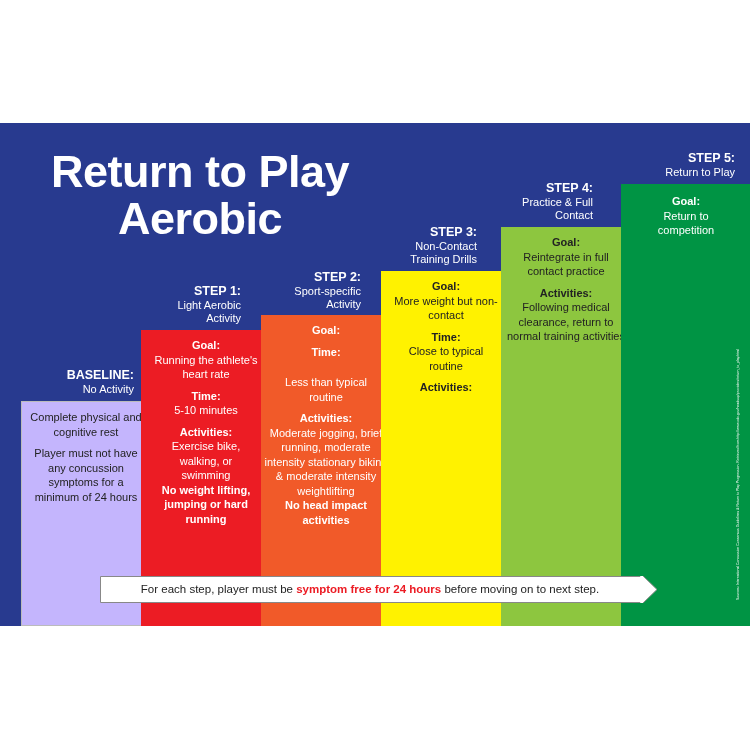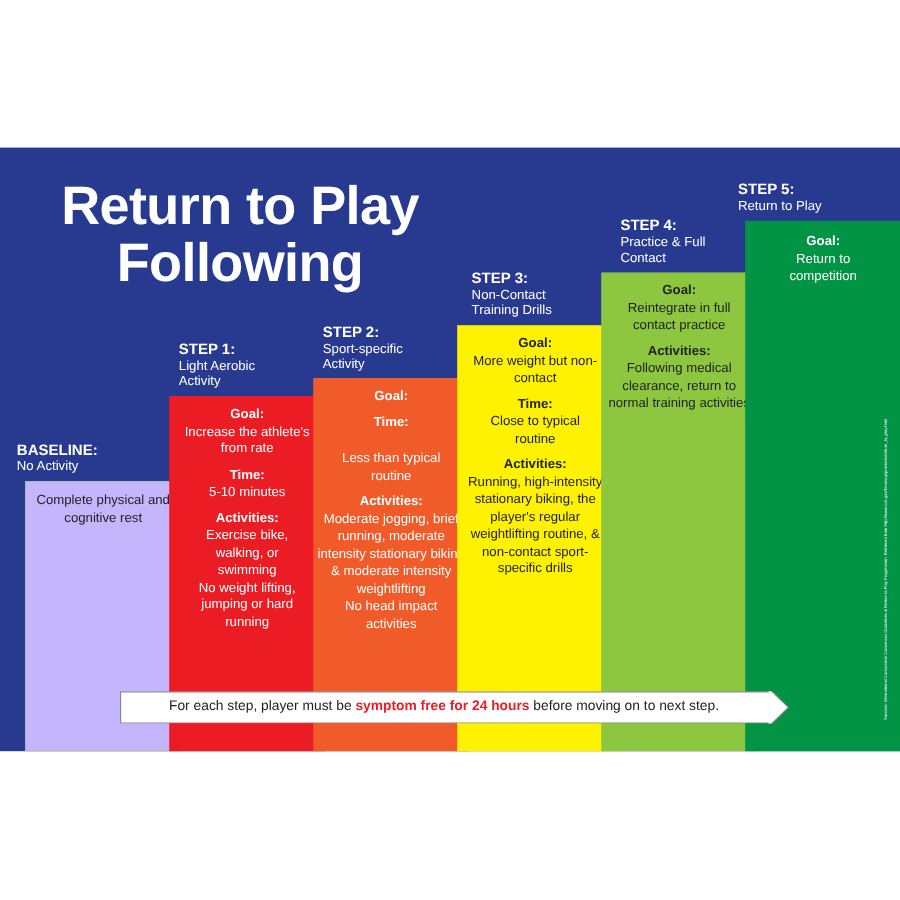--- a/index.html
+++ b/index.html
@@ -1,47 +1,47 @@
 <!DOCTYPE html>
 <html><head>
 <meta charset="utf-8">
 <style>
   * { box-sizing: border-box; margin: 0; padding: 0; }
   html, body { width: 750px; height: 750px; background: #ffffff; overflow: hidden; }
   body { position: relative; font-family: "Liberation Sans", sans-serif; }
   .panel { position: absolute; left: 0; top: 123px; width: 750px; height: 503px; background: #283a8f; }
   .title { position: absolute; left: 0; top: 148px; width: 400px; text-align: center; color: #ffffff;
            font-family: "Liberation Sans", sans-serif; font-weight: bold; font-size: 45px; line-height: 47px; letter-spacing: -0.5px; }
-  .step-head { position: absolute; width: 120px; text-align: left; color: #ffffff; font-size: 11px; line-height: 13px; }
+  .step-head { position: absolute; width: 120px; text-align: right; color: #ffffff; font-size: 11px; line-height: 13px; }
   .step-head .lbl { font-weight: bold; font-size: 12.5px; display: block; line-height: 15px; }
   .col { position: absolute; width: 130px; bottom: 124px; text-align: center; font-size: 11px; line-height: 14.5px; padding: 6px 3px 0 3px; }
   .col .h { font-weight: bold; display: block; margin-top: 7px; }
   .col .h:first-child { margin-top: 0; }
   .col .b { display: block; }
-  .col .em { font-weight: normal; display: block; }
+  .col .em { font-weight: bold; display: block; }
   .white { background: #c4b5fd; color: #222; border: 1px solid #bbb; }
   .red { background: #ec1c24; color: #ffffff; }
   .orange { background: #f15a29; color: #ffffff; }
   .yellow { background: #fff200; color: #222; }
   .lgreen { background: #8dc63f; color: #222; }
   .dgreen { background: #009444; color: #ffffff; }
   .arrow { position: absolute; left: 100px; top: 576px; width: 558px; height: 27px; }
   .arrow-text { position: absolute; left: 100px; top: 576px; width: 540px; height: 19px; line-height: 27px; text-align: center; font-size: 11.5px; color: #222; }
   .arrow-text .hl { color: #ec1c24; font-weight: bold; }
   .source { position: absolute; left: 736px; top: 600px; width: 420px; transform-origin: 0 0; transform: rotate(-90deg);
             font-size: 3.5px; color: #ffffff; white-space: nowrap; line-height: 5px; }
 </style>
 </head>
 <body>
 
 <div class="panel"></div>
 
 <div class="title">
   <div>Return to Play</div>
-  <div>Following</div>
+  <div>Aerobic</div>
 </div>
 
 <div class="step-head" style="left:14px; top:368px;">
   <span class="lbl">BASELINE:</span>
   <span>No Activity</span>
 </div>
 <div class="step-head" style="left:135px; top:284px; width:120px; padding:0 14px;">
   <span class="lbl">STEP 1:</span>
   <span>Light Aerobic Activity</span>
 </div>
@@ -57,25 +57,26 @@
   <span class="lbl">STEP 4:</span>
   <span>Practice &amp; Full Contact</span>
 </div>
 <div class="step-head" style="left:615px; top:151px;">
   <span class="lbl">STEP 5:</span>
   <span>Return to Play</span>
 </div>
 
 <div class="col white" style="left:21px; top:401px; padding:8px 5px 0 5px;">
   <span class="b">Complete physical and cognitive rest</span>
+  <span class="b" style="margin-top:7px;">Player must not have any concussion symptoms for a minimum of 24 hours</span>
 </div>
 
 <div class="col red" style="left:141px; top:330px; padding:8px 6px 0 6px;">
   <span class="h">Goal:</span>
-  <span class="b">Increase the athlete's from rate</span>
+  <span class="b">Running the athlete's heart rate</span>
   <span class="h">Time:</span>
   <span class="b">5-10 minutes</span>
   <span class="h">Activities:</span>
   <span class="b" style="padding:0 8px;">Exercise bike, walking, or swimming</span>
   <span class="em" style="padding:0 4px;">No weight lifting, jumping or hard running</span>
 </div>
 
 <div class="col orange" style="left:261px; top:315px; padding:8px 2px 0 2px;">
   <span class="h">Goal:</span>
   <span class="h">Time:</span>
@@ -84,21 +85,20 @@
   <span class="b">Moderate jogging, brief running, moderate intensity stationary biking &amp; moderate intensity weightlifting</span>
   <span class="em" style="padding:0 8px;">No head impact activities</span>
 </div>
 
 <div class="col yellow" style="left:381px; top:271px; padding:8px 2px 0 2px;">
   <span class="h">Goal:</span>
   <span class="b" style="padding:0 6px;">More weight but non-contact</span>
   <span class="h">Time:</span>
   <span class="b" style="padding:0 10px;">Close to typical routine</span>
   <span class="h">Activities:</span>
-  <span class="b" style="padding:0 2px;">Running, high-intensity stationary biking, the player's regular weightlifting routine, &amp; non-contact sport-specific drills</span>
 </div>
 
 <div class="col lgreen" style="left:501px; top:227px; padding:8px 3px 0 3px;">
   <span class="h">Goal:</span>
   <span class="b">Reintegrate in full contact practice</span>
   <span class="h">Activities:</span>
   <span class="b">Following medical clearance, return to normal training activities</span>
 </div>
 
 <div class="col dgreen" style="left:621px; top:184px; padding:10px 14px 0 14px;">

